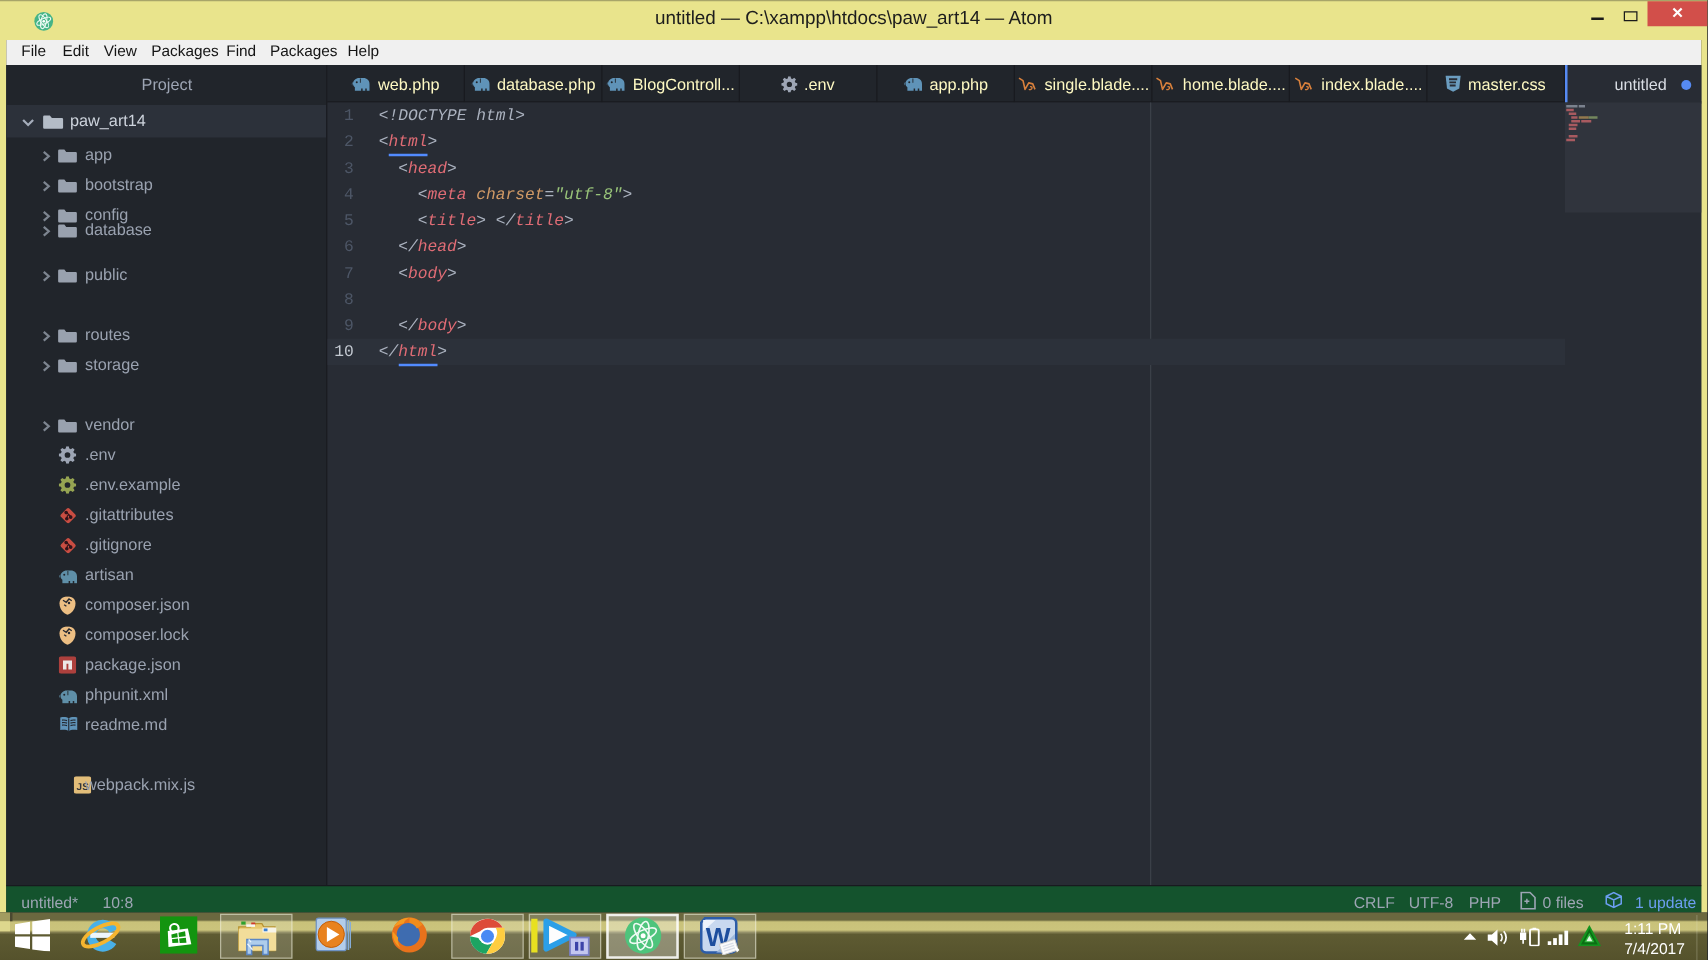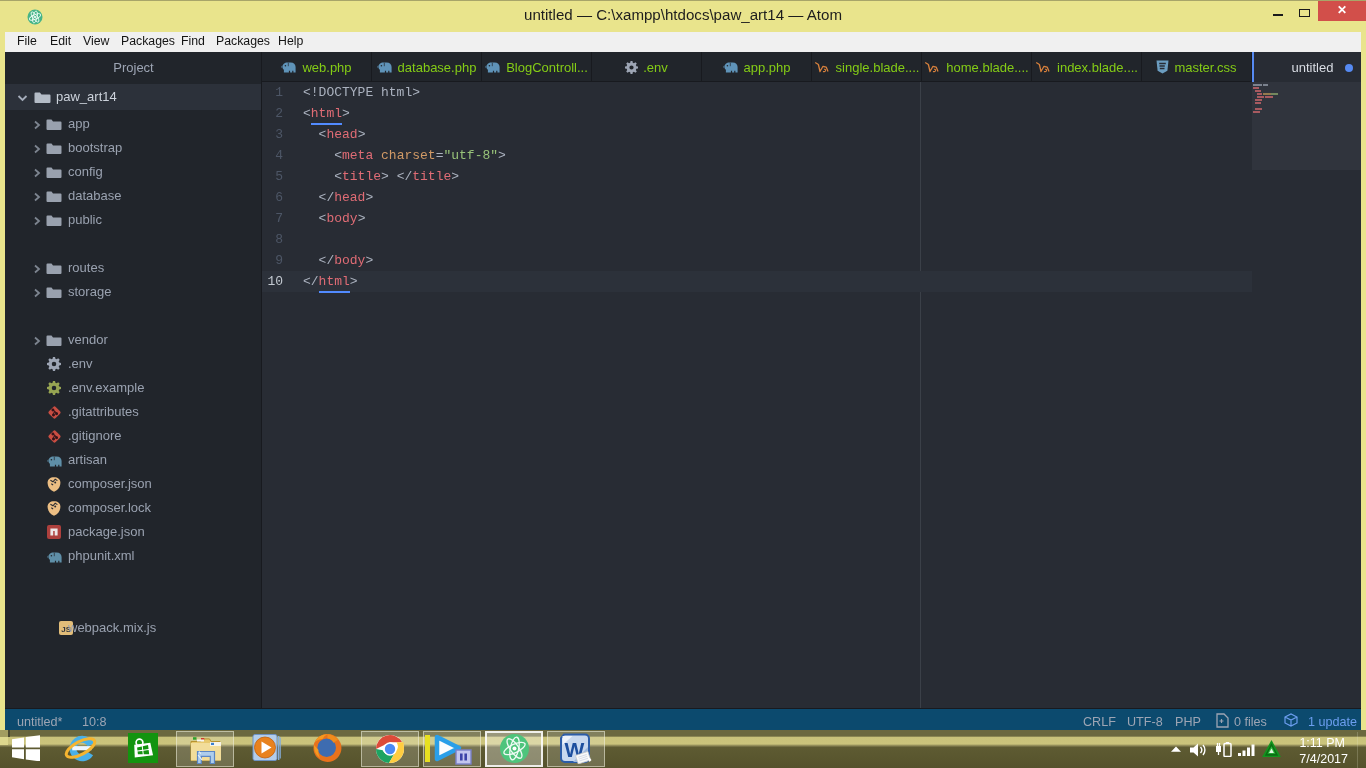--- a/index.html
+++ b/index.html
@@ -32,43 +32,43 @@
 .trow { position:absolute; left:0; width:256px; height:24px; color:#9aa2b0; font-size:13px; line-height:24px; }
 .trow .lbl { position:absolute; left:63px; top:0; }
 .trow .icon { position:absolute; left:41px; top:5px; }
 .trow .chev { position:absolute; left:28px; top:8px; }
 #row-root { top:32px; height:26px; background:#2c313a; color:#cdd3dc; line-height:26px; }
 
 
 #tabbar { left:262px; top:52px; width:1099px; height:30px; background:#21252b; border-bottom:1px solid #181a1f; }
 .tab { position:absolute; top:0; height:30px; border-right:1px solid #181a1f;
   display:flex; align-items:center; justify-content:center; gap:5px;
-  color:#84cc16; font-size:13px; }
+  color:#fef9c3; font-size:13px; }
 .tab svg { flex:0 0 auto; }
 #tab-active { background:#282c34; border-left:2px solid #568af2; border-right:none; height:31px;
   color:#d9dde4; }
 
 
 #editor { left:262px; top:82px; width:1099px; height:626px; background:#282c34; }
 #wrapguide { left:658px; top:0; width:1px; height:626px; background:#3b4048; }
 #activeline { left:0; top:189px; width:990px; height:21px; background:#2c313a; }
 #gutter { left:0; top:0; width:21px; text-align:right; color:#4d5666;
   font-family:"Liberation Mono", monospace; font-size:13px; line-height:21px; }
 #gutter .cur { color:#c3c9d1; }
 #code { left:41px; top:0; font-family:"Liberation Mono", monospace; font-size:13px; line-height:21px;
-  white-space:pre; color:#abb2bf; }
+  white-space:pre; color:#abb2bf;font-style:italic; }
 .tg { color:#e06c75; } .at { color:#d19a66; } .st { color:#98c379; }
 .ul { position:absolute; height:2px; background:#528bff; }
 
 
 #minimap { left:990px; top:0; width:109px; height:88px; background:#30343d; }
 .mm { position:absolute; height:2px; }
 
 
-#statusbar { left:5px; top:708px; width:1356px; height:22px; background:#0c4a6e;
+#statusbar { left:5px; top:708px; width:1356px; height:22px; background:#14532d;
   border-top:1px solid #181a1f; color:#9da5b4; font-size:12.6px; }
 #statusbar span { position:absolute; top:6px; }
 
 
 #taskbar { left:0; top:730px; width:1366px; height:38px;
   background:linear-gradient(to bottom,#6b683f 0px,#6b683f 6px,#c9c27a 7.5px,#cbc47c 14px,#817c4e 16px,#5e5b32 17.5px,#55522c 38px); }
 .tbox { position:absolute; top:1px; width:58px; height:36px;
   border:1px solid rgba(240,240,220,0.55); background:rgba(255,255,255,0.16); }
 .tbox.active { background:rgba(255,255,255,0.32); border:2px solid rgba(255,255,255,0.85); }
 .ttime { font-size:12.5px; color:#fff; text-align:right; width:60px; }
@@ -154,21 +154,21 @@
             <path d="M2 1.5 L6 5 L2 8.5" stroke="#7d8590" stroke-width="1.8" fill="none"></path>
           </svg>
         </span>
       <span class="icon" style="top:6px">
           <svg width="16" height="13">
             <path d="M.5 2.6 a1 1 0 0 1 1-1 h4 l1.5 1.9 h7.5 a1 1 0 0 1 1 1 v6.4 a1 1 0 0 1 -1 1 h-13 a1 1 0 0 1 -1-1z" fill="#99a1ae"></path>
           </svg>
         </span>
       <span class="lbl">config</span>
     </div>
-    <div class="trow" style="top:132px">
+    <div class="trow" style="top:120px">
       <span class="chev">
           <svg width="8" height="10">
             <path d="M2 1.5 L6 5 L2 8.5" stroke="#7d8590" stroke-width="1.8" fill="none"></path>
           </svg>
         </span>
       <span class="icon" style="top:6px">
           <svg width="16" height="13">
             <path d="M.5 2.6 a1 1 0 0 1 1-1 h4 l1.5 1.9 h7.5 a1 1 0 0 1 1 1 v6.4 a1 1 0 0 1 -1 1 h-13 a1 1 0 0 1 -1-1z" fill="#99a1ae"></path>
           </svg>
         </span>
@@ -315,20 +315,29 @@
     </div>
     <div class="trow" style="top:492px">
       <span class="icon" style="left:42px;top:7px">
           <svg width="16" height="12" viewBox="0 0 16 12">
             <path fill="#5f8fa8" d="M2.9 11.6 V8.8 C2 8.2 1.4 7.2 1.4 6 C1.4 3.5 3.6 1.4 6.4 1.4 h3.2 C12.7 1.4 14.6 3.3 14.6 6.1 V11.6 h-2.2 V9.7 h-1.2 v1.9 h-2.1 V9.7 h-1.2 v1.9z M1.2 4.5 C.4 5.2 .2 6.4 .7 7.3"></path>
             <circle cx="4.4" cy="4.7" r=".8" fill="#21252b"></circle>
             <path d="M7.3 1.8 v3.4" stroke="#21252b" stroke-width=".7"></path>
           </svg>
         </span>
       <span class="lbl">phpunit.xml</span>
+    </div>
+    <div class="trow" style="top:516px">
+      <span class="icon" style="left:42px;top:5px">
+          <svg width="16" height="13" viewBox="0 0 16 13">
+            <path d="M8 1.7 C6.6.6 4.2.4 1.2.9 V11 C4.2 10.5 6.6 10.8 8 11.9 C9.4 10.8 11.8 10.5 14.8 11 V.9 C11.8.4 9.4.6 8 1.7z" fill="#5f93b8"></path>
+            <path d="M8 1.7 V11.9 M2.6 3.1 c1.5-.2 2.9-.1 4 .4 M2.6 5.1 c1.5-.2 2.9-.1 4 .4 M2.6 7.1 c1.5-.2 2.9-.1 4 .4 M13.4 3.1 c-1.5-.2-2.9-.1-4 .4 M13.4 5.1 c-1.5-.2-2.9-.1-4 .4 M13.4 7.1 c-1.5-.2-2.9-.1-4 .4" stroke="#23262d" stroke-width=".9" fill="none"></path>
+          </svg>
+        </span>
+      <span class="lbl">readme.md</span>
     </div>
     <div class="trow" style="top:564px">
       <span class="icon" style="left:54px;top:5px">
           <svg width="14" height="14" viewBox="0 0 14 14">
             <rect width="14" height="14" rx="2" fill="#e2bd79"></rect>
             <text x="7.2" y="11" font-size="8" font-weight="bold" fill="#33363d" text-anchor="middle" font-family="Liberation Sans">JS</text>
           </svg>
         </span>
       <span class="lbl">webpack.mix.js</span>
     </div>

